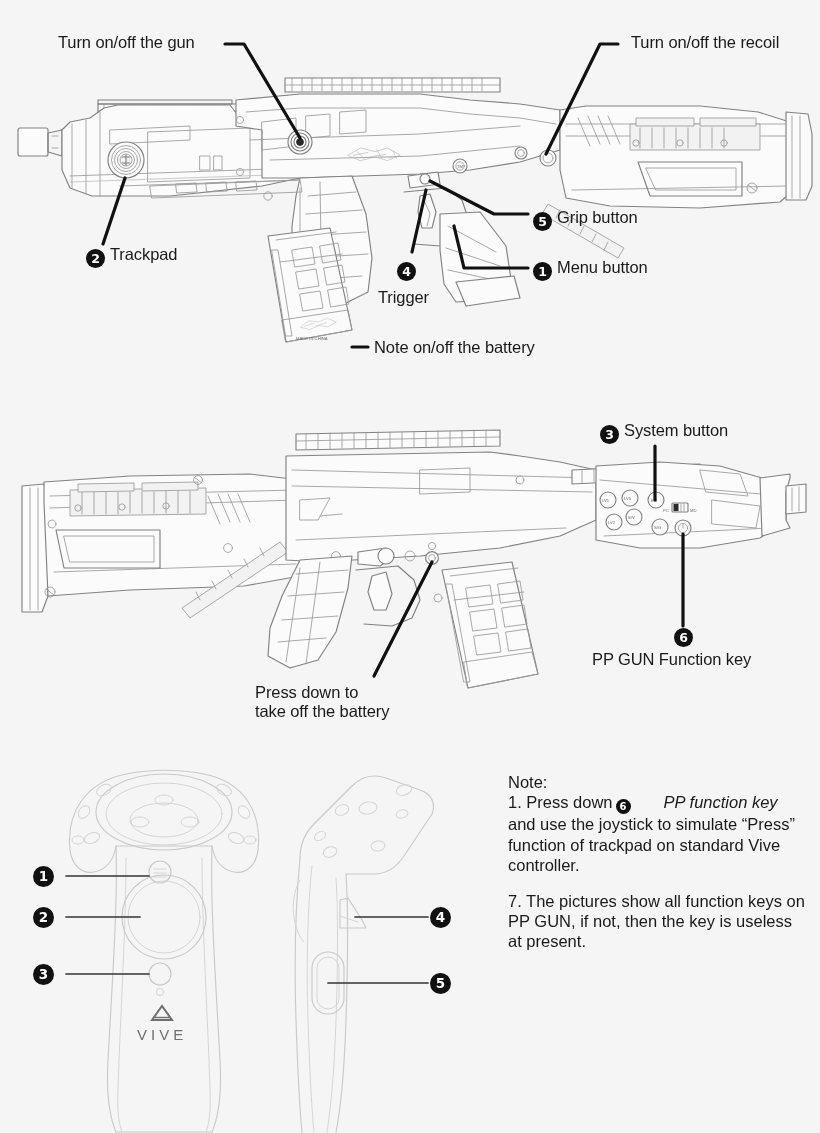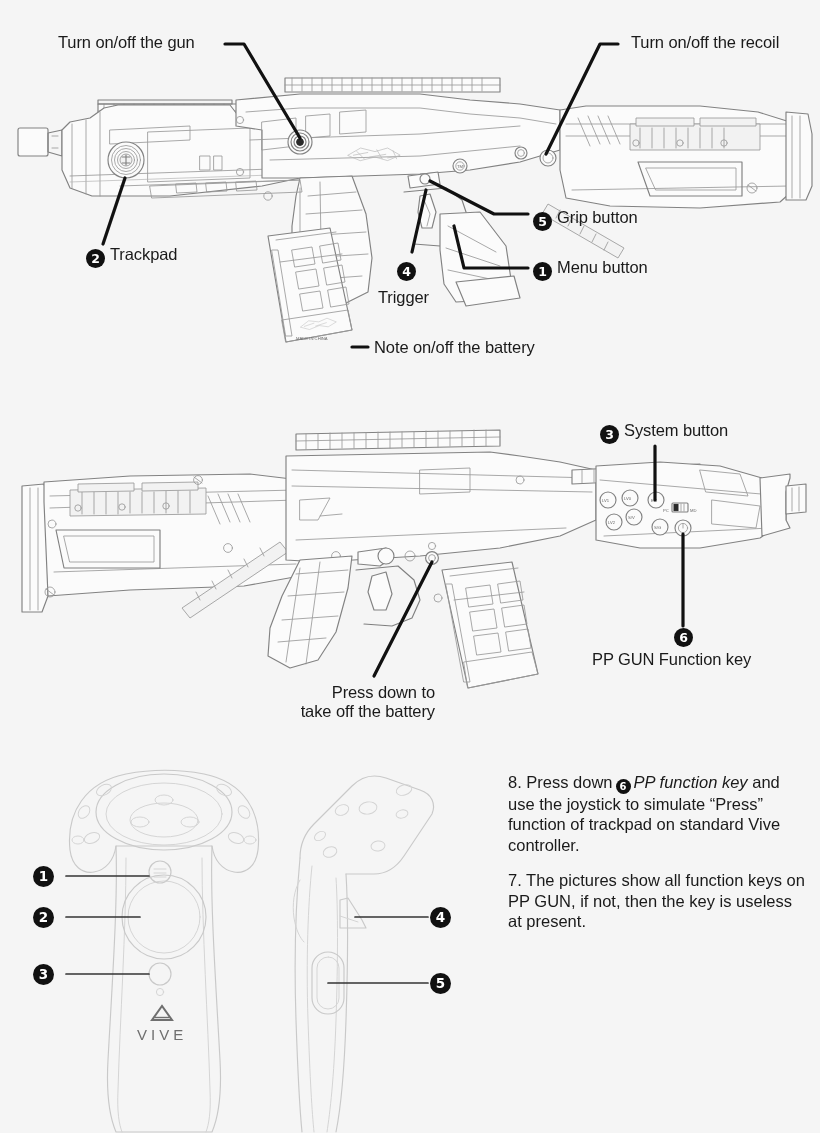--- a/index.html
+++ b/index.html
@@ -15,21 +15,21 @@
 
   
   .lbl{
     position:absolute;
     font-size:16.5px;
     line-height:1.18;
     color:#1a1a1a;
     white-space:nowrap;
     letter-spacing:-0.1px;
   }
-  .lbl.c{text-align:right;}
+  .lbl.c{text-align:left;}
 
   
   .badge{
     display:inline-block;
     width:19px;height:19px;
     border-radius:50%;
     background:#111;
     color:#fff;
     font-size:12.5px;
     font-weight:bold;
@@ -57,21 +57,21 @@
   .tinytxt{font-family:"Liberation Sans",sans-serif;font-size:4.2px;fill:#6a6a6a;}
   .ctrl{fill:none;stroke:#c9c9c9;stroke-width:1.15;stroke-linejoin:round;stroke-linecap:round;}
   .ctrl2{fill:none;stroke:#d3d3d3;stroke-width:0.95;stroke-linejoin:round;stroke-linecap:round;}
   .vivetxt{font-family:"Liberation Sans",sans-serif;fill:#6f6f6f;}
 
   
   #note{
     position:absolute;left:508px;top:772px;width:300px;
     font-size:16.5px;line-height:1.235;color:#1a1a1a;
   }
-  #note .ital{font-style:italic;}
+  #note .ital{font-style:italic;margin-left:30px;}
   #note p{margin:0;}
   #note .gap{height:15px;}
 </style>
 </head>
 <body>
 
 <div id="stage">
 
   <svg class="art" viewBox="0 0 820 1133">
 
@@ -499,19 +499,20 @@
   </div>
 
   <span class="badge std" style="left:33px;top:866px;width:21px;height:21px;line-height:21px;font-size:13.5px;">1</span>
   <span class="badge std" style="left:33px;top:907px;width:21px;height:21px;line-height:21px;font-size:13.5px;">2</span>
   <span class="badge std" style="left:33px;top:964px;width:21px;height:21px;line-height:21px;font-size:13.5px;">3</span>
 
   <span class="badge std" style="left:430px;top:907px;width:21px;height:21px;line-height:21px;font-size:13.5px;">4</span>
   <span class="badge std" style="left:430px;top:973px;width:21px;height:21px;line-height:21px;font-size:13.5px;">5</span>
 
   <div id="note">
-    <p><span>8. Press down</span><span class="badge sm">6</span><span class="ital">PP function key</span>
+    <p>Note:</p>
+    <p><span>1. Press down</span><span class="badge sm">6</span><span class="ital">PP function key</span>
       <span>and use the joystick to simulate “Press” function of trackpad on standard Vive controller.</span></p>
     <div class="gap"></div>
     <p>7. The pictures show all function keys on PP GUN, if not, then the key is useless at present.</p>
   </div>
 
 </div>
 
 </body></html>

